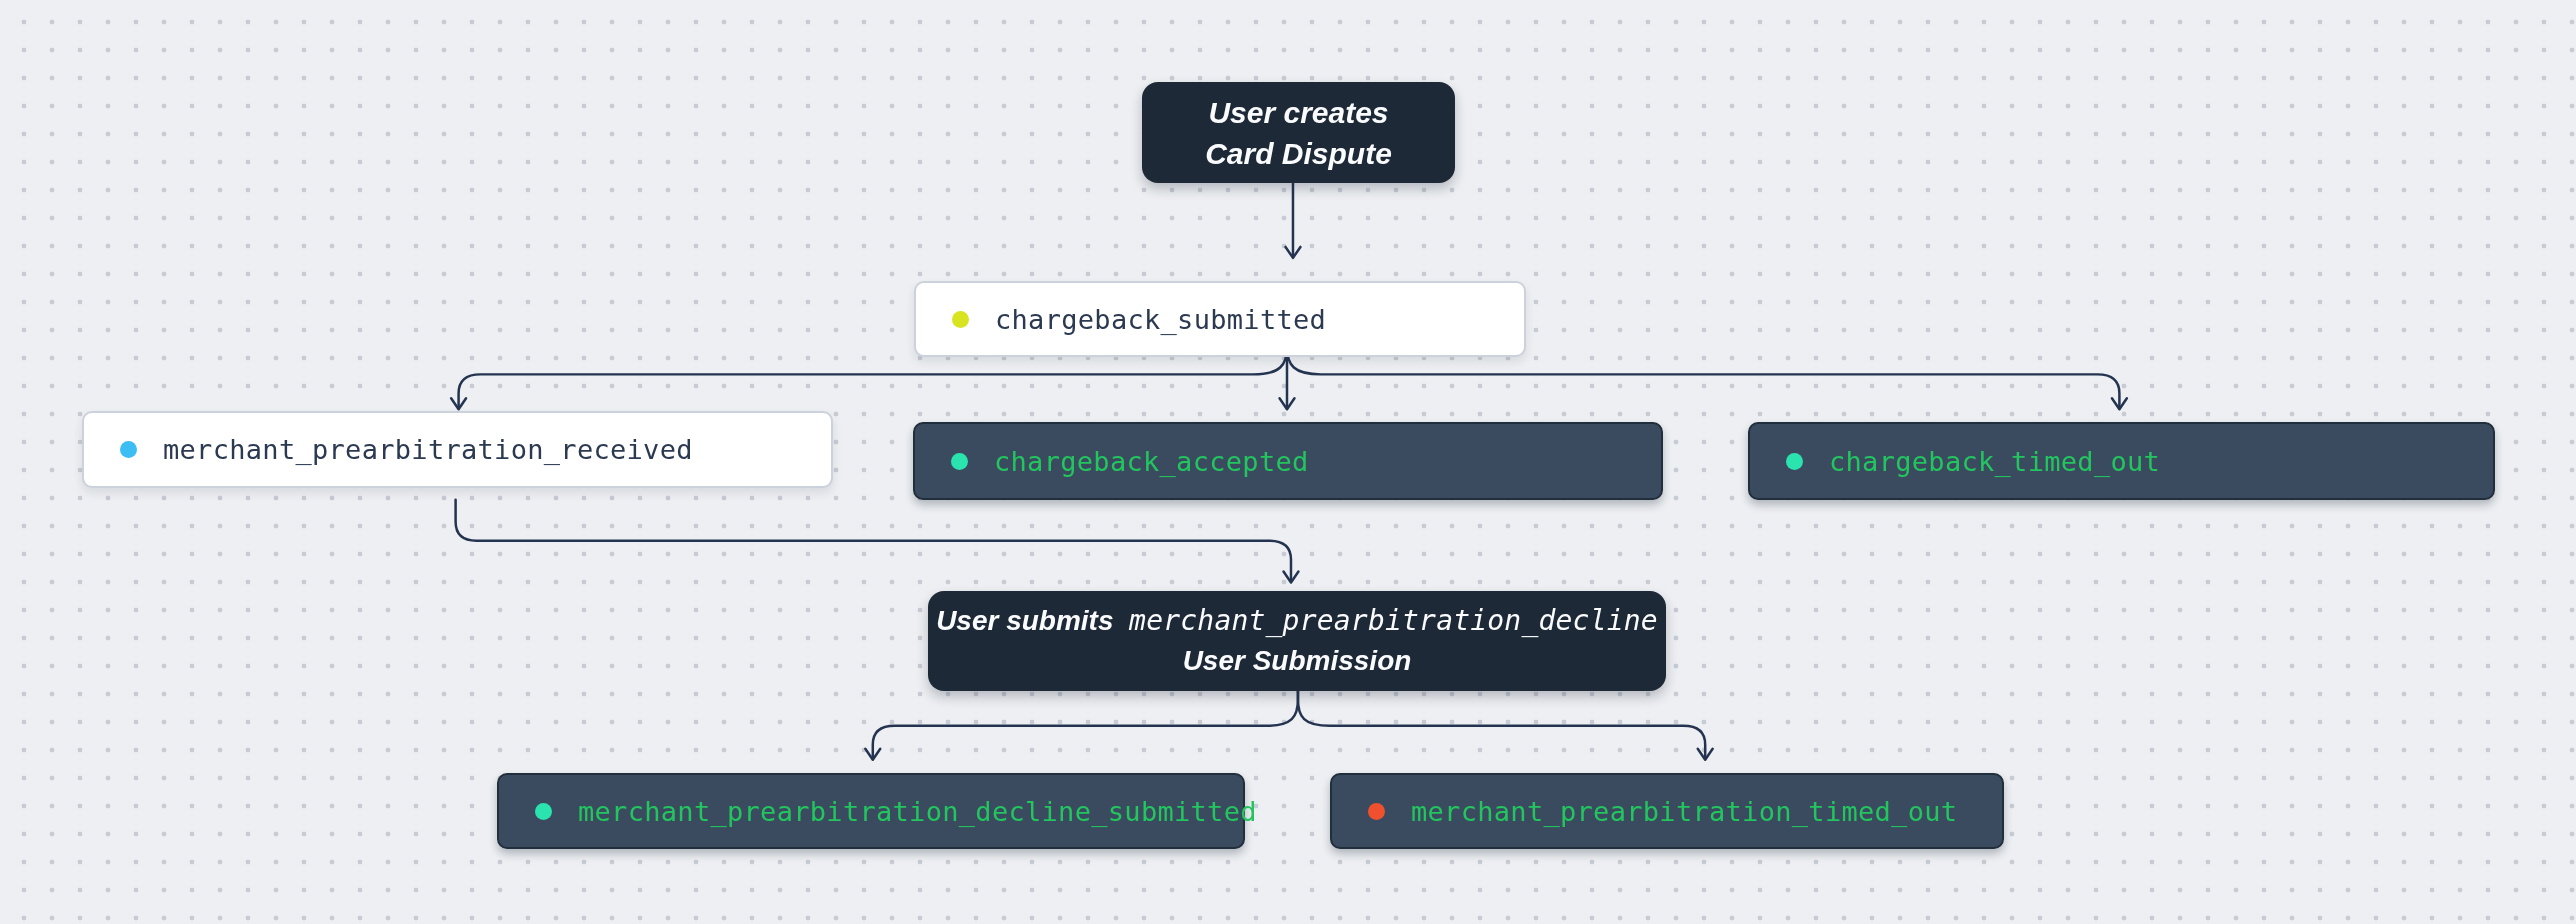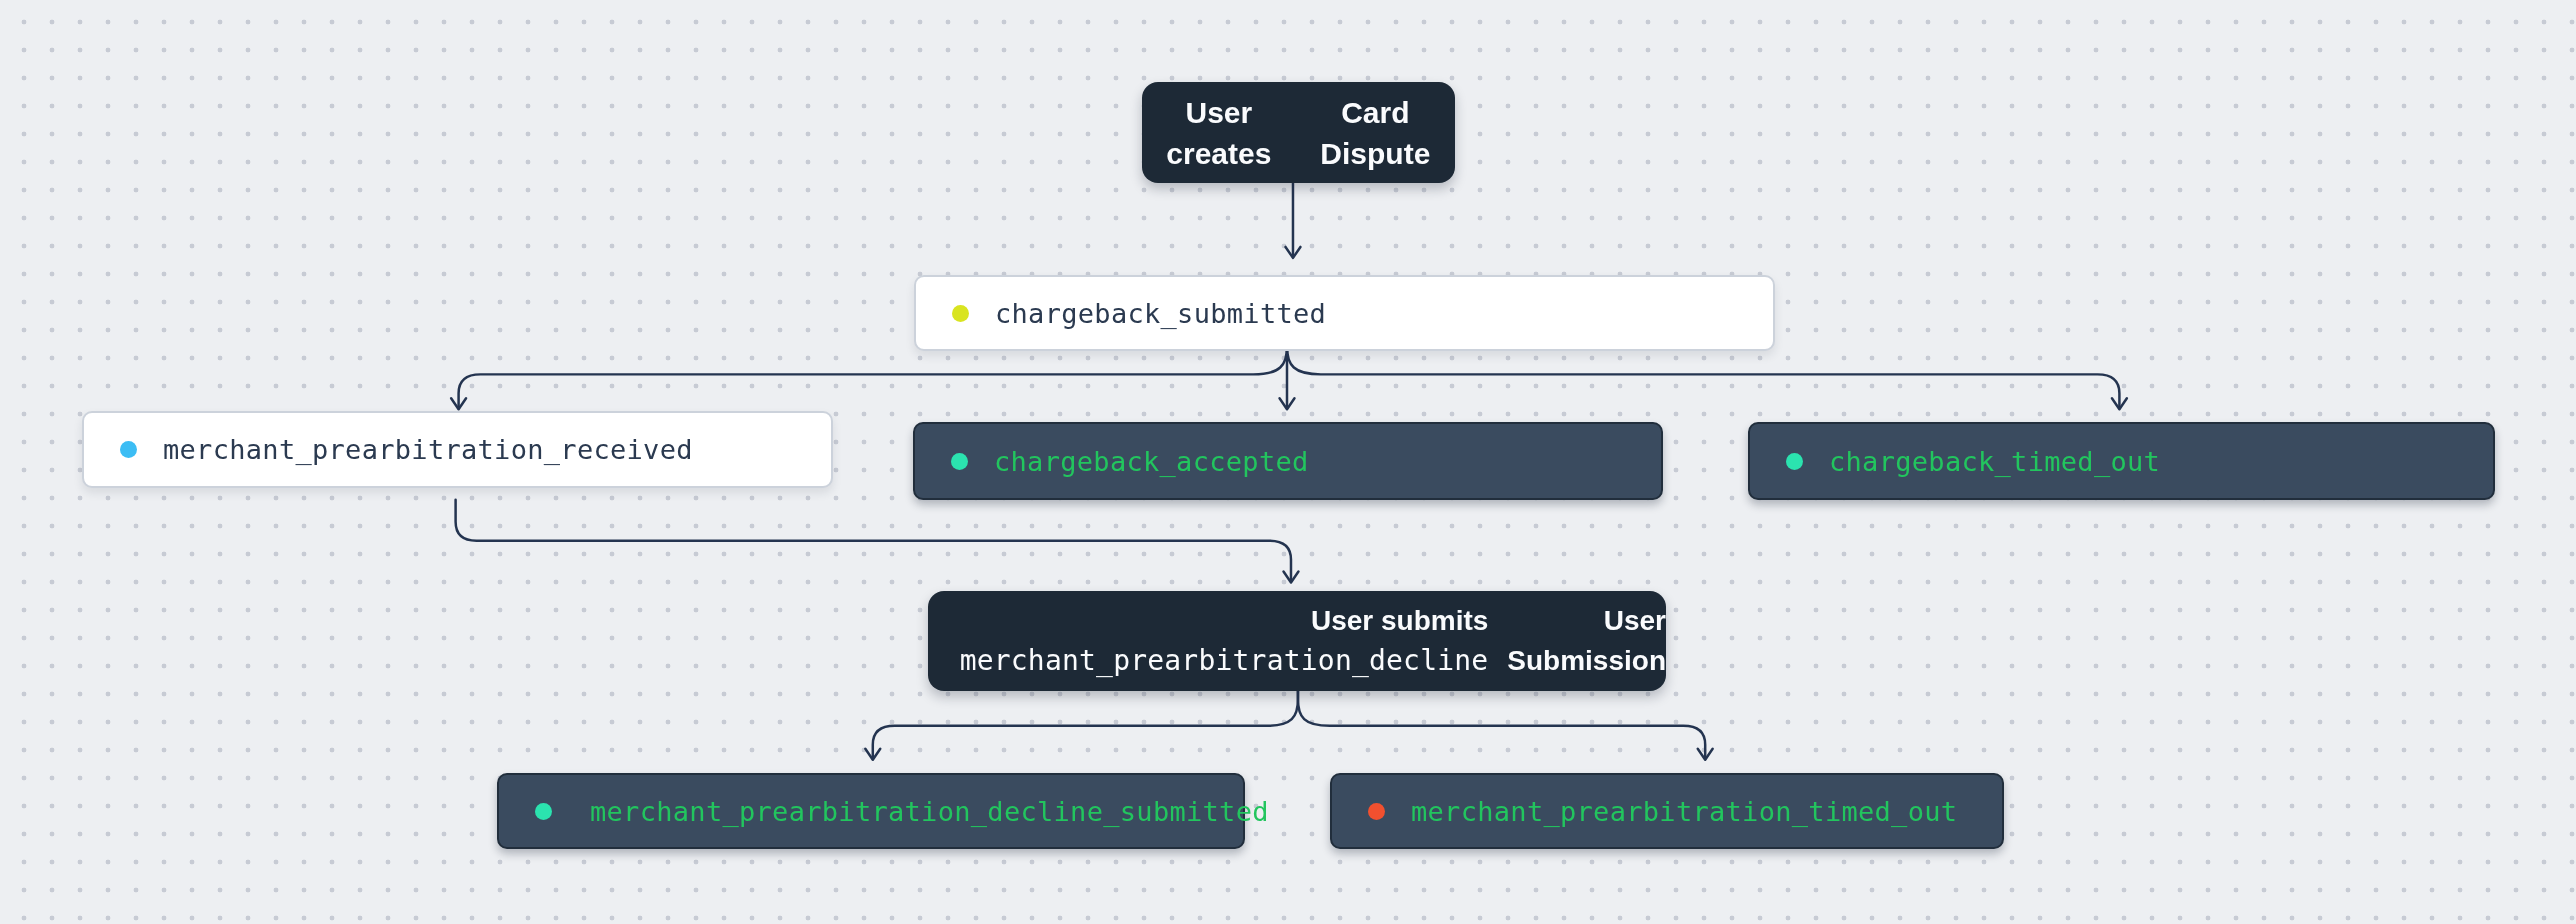--- a/index.html
+++ b/index.html
@@ -30,28 +30,29 @@
   }
   .node {
     position: absolute;
     box-sizing: border-box;
   }
   .action {
     background: #1d2936;
     border-radius: 16px;
     color: #fafbfd;
     display: flex;
-    flex-direction: row;
+    flex-direction: column;
     align-items: center;
     justify-content: center;
     text-align: center;
     font-weight: 600;
     font-size: 30px;
     line-height: 41px;
     box-shadow: 0 6px 12px rgba(23,33,52,0.25);
+    font-style: italic;
   }
   .action .code {
     font-family: "DejaVu Sans Mono", "Liberation Mono", monospace;
     font-weight: 400;
     font-size: 28px;
     letter-spacing: 0.2px;
   }
   .action.submit {
     font-size: 28px;
     line-height: 40px;
@@ -106,21 +107,21 @@
       <path d="M 1303,693 L 1303,702 C 1303,720 1297,729 1271,729 L 898,729 Q 876,729 876,748 L 876,762" marker-end="url(#arrowV)"></path>
       <path d="M 1303,693 L 1303,702 C 1303,720 1309,729 1335,729 L 1690,729 Q 1712,729 1712,748 L 1712,762" marker-end="url(#arrowV)"></path>
     </g>
   </svg>
 
   <div class="node action" style="left:1142px; top:82px; width:313px; height:101px;">
     <div>User creates</div>
     <div>Card Dispute</div>
   </div>
 
-  <div class="node event light" style="left:914px; top:275px; width:861px; height:76px;">
+  <div class="node event light" style="left:914px; top:281px; width:612px; height:76px;">
     <span class="dot" style="background: rgb(217, 228, 32);"></span>
     <span>chargeback_submitted</span>
   </div>
 
   <div class="node event light" style="left:82px; top:411px; width:751px; height:77px;">
     <span class="dot" style="background: rgb(60, 189, 244);"></span>
     <span>merchant_prearbitration_received</span>
   </div>
 
   <div class="node event dark" style="left:913px; top:422px; width:750px; height:78px;">
@@ -134,21 +135,21 @@
   </div>
 
   <div class="node action submit" style="left:928px; top:591px; width:738px; height:100px;text-align:right;">
     <div>
       <span>User submits</span>
       <span>&nbsp;</span><span class="code">merchant_prearbitration_decline</span>
     </div>
     <div>User Submission</div>
   </div>
 
-  <div class="node event dark" style="left:497px; top:773px; width:748px; height:76px;gap:12px;">
+  <div class="node event dark" style="left:497px; top:773px; width:748px; height:76px;">
     <span class="dot" style="background: rgb(43, 227, 175);"></span>
     <span>merchant_prearbitration_decline_submitted</span>
   </div>
 
   <div class="node event dark" style="left:1330px; top:773px; width:674px; height:76px;">
     <span class="dot" style="background: rgb(241, 80, 47);"></span>
     <span>merchant_prearbitration_timed_out</span>
   </div>
 
 </div>

